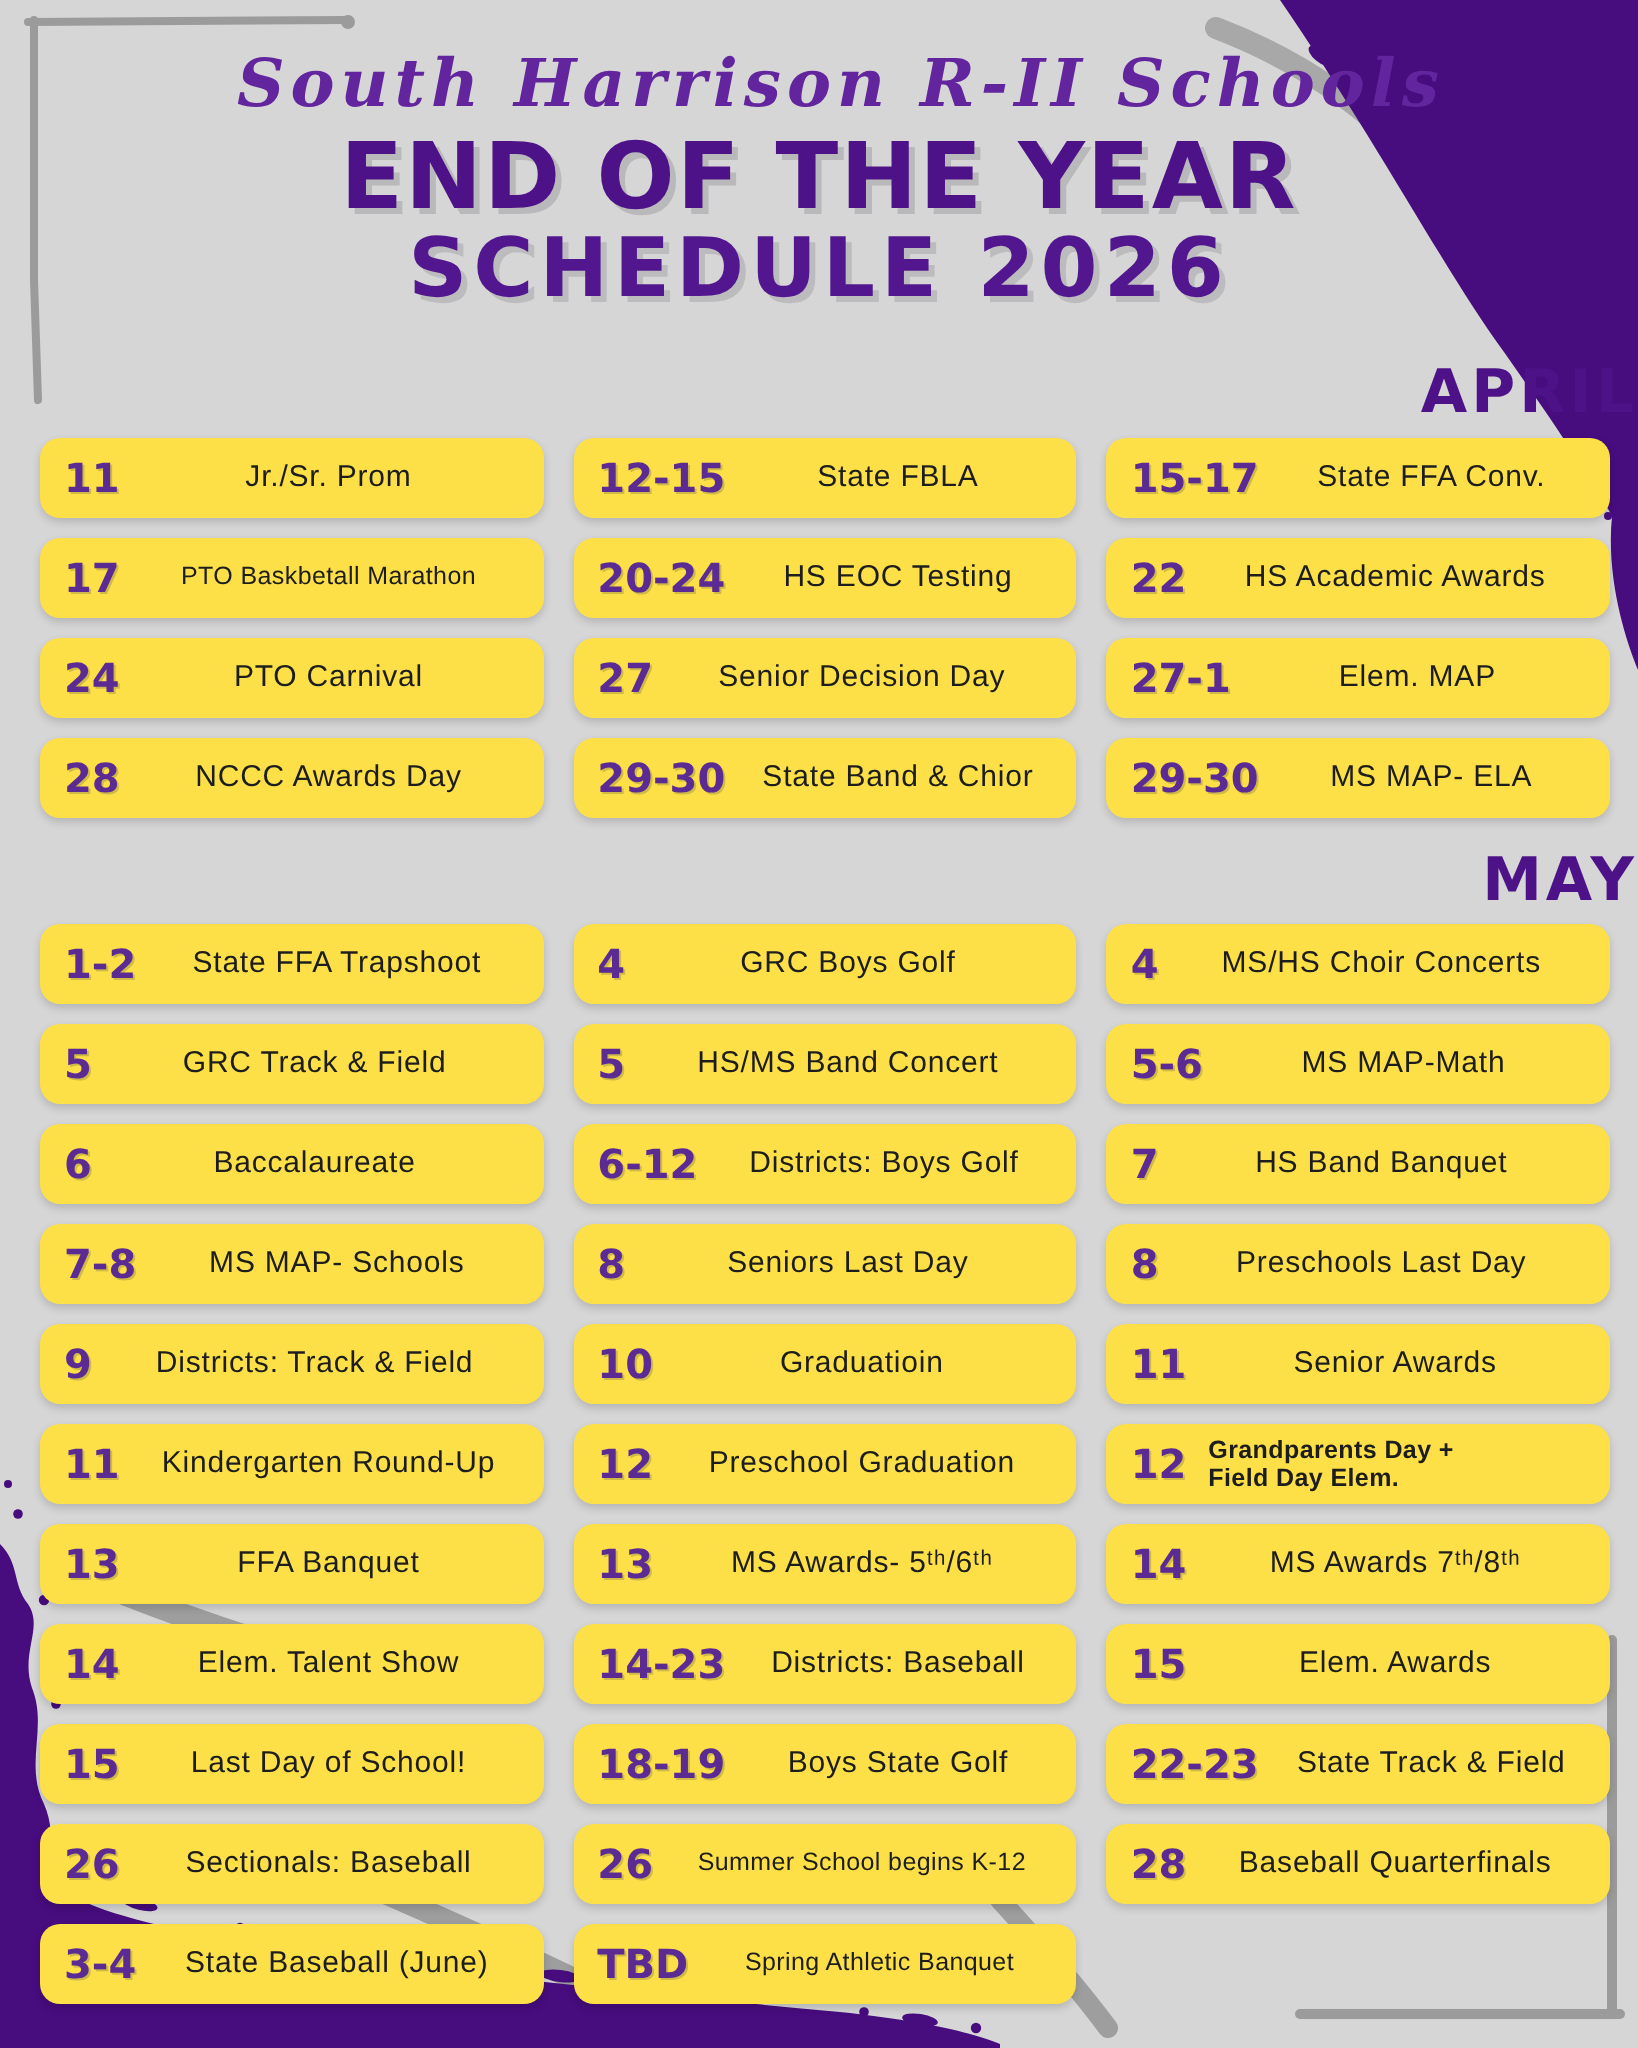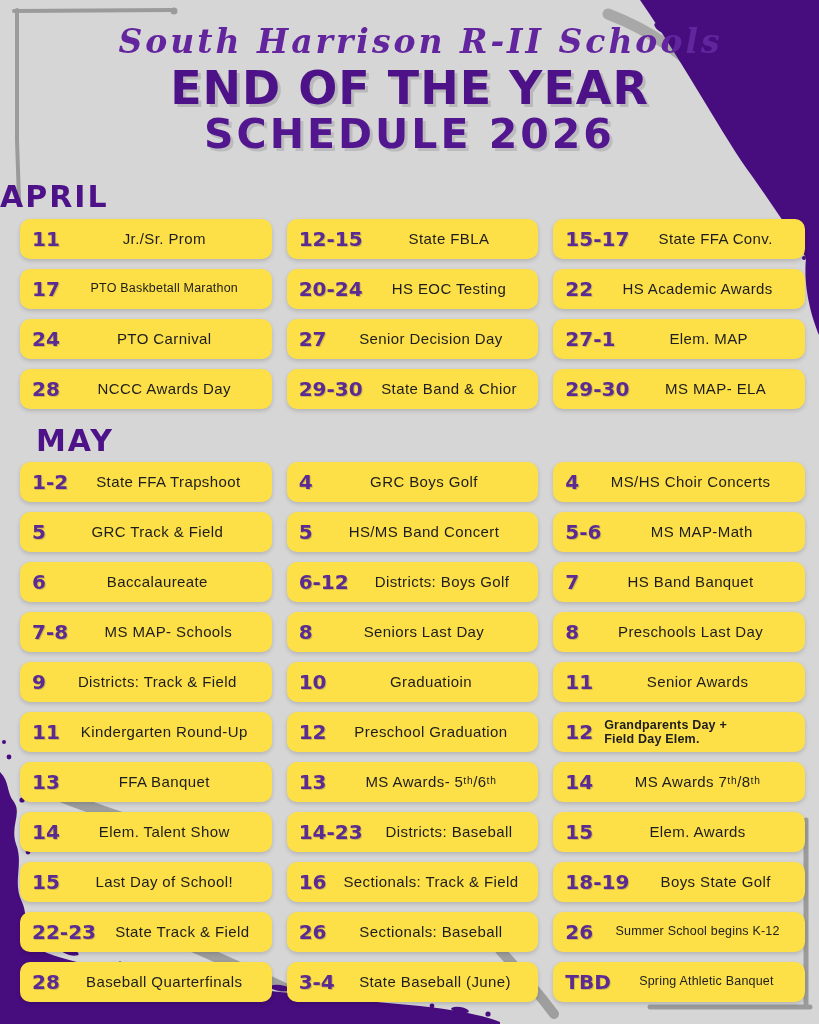--- a/index.html
+++ b/index.html
@@ -25,21 +25,21 @@
     font-size:46px;color:#4e1288;letter-spacing:1px;line-height:48px;
     text-shadow:3px 3px 0 rgba(110,110,115,.28);
   }
   .title2{
     font-family:"DejaVu Sans",sans-serif;font-weight:bold;
     font-size:41px;color:#52168e;letter-spacing:3px;line-height:45px;
     text-shadow:3px 3px 0 rgba(110,110,115,.25);
   }
   .month-heading{
     font-family:"DejaVu Sans",sans-serif;font-weight:bold;
-    text-align:left;font-size:30px;color:#4e1288;letter-spacing:2px;
+    text-align:right;font-size:30px;color:#4e1288;letter-spacing:2px;
     line-height:32px;
   }
   #sec-april .month-heading{margin-top:24px;}
   #sec-may .month-heading{margin-top:16px;padding-left:36px;}
 
   .grid{
     display:grid;
     grid-template-columns:repeat(3,1fr);
     gap:10px 15px;
     padding:0 14px 0 20px;
@@ -294,24 +294,20 @@
         </div>
         <div class="card">
           <span class="date">15</span>
           <span class="text">Elem. Awards</span>
         </div>
         <div class="card">
           <span class="date">15</span>
           <span class="text">Last Day of School!</span>
         </div>
         <div class="card">
-          <span class="date">16</span>
-          <span class="text">Sectionals: Track &amp; Field</span>
-        </div>
-        <div class="card">
           <span class="date">18-19</span>
           <span class="text">Boys State Golf</span>
         </div>
         <div class="card">
           <span class="date">22-23</span>
           <span class="text">State Track &amp; Field</span>
         </div>
         <div class="card">
           <span class="date">26</span>
           <span class="text">Sectionals: Baseball</span>

